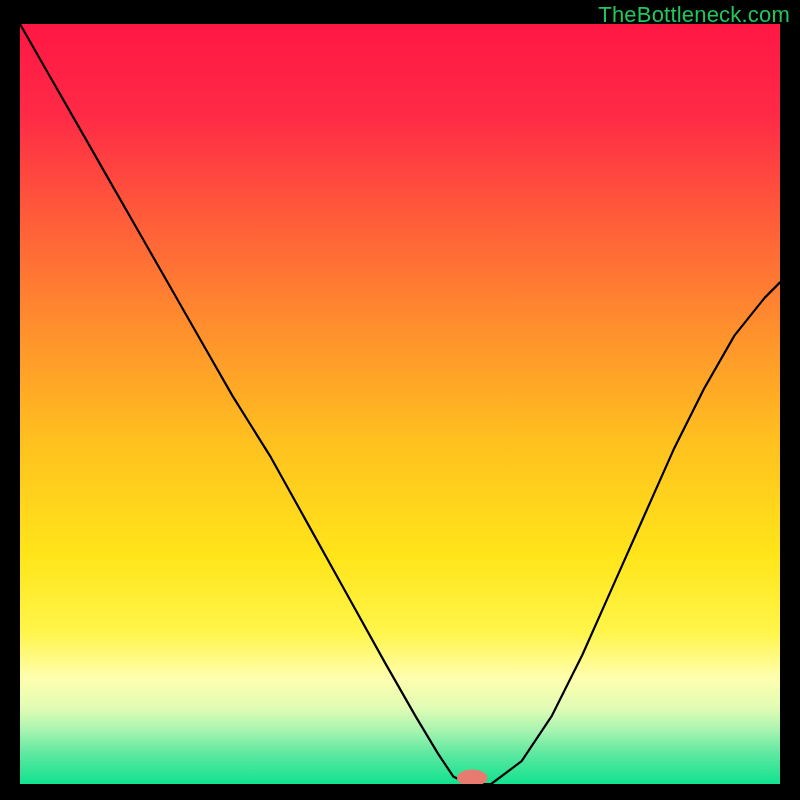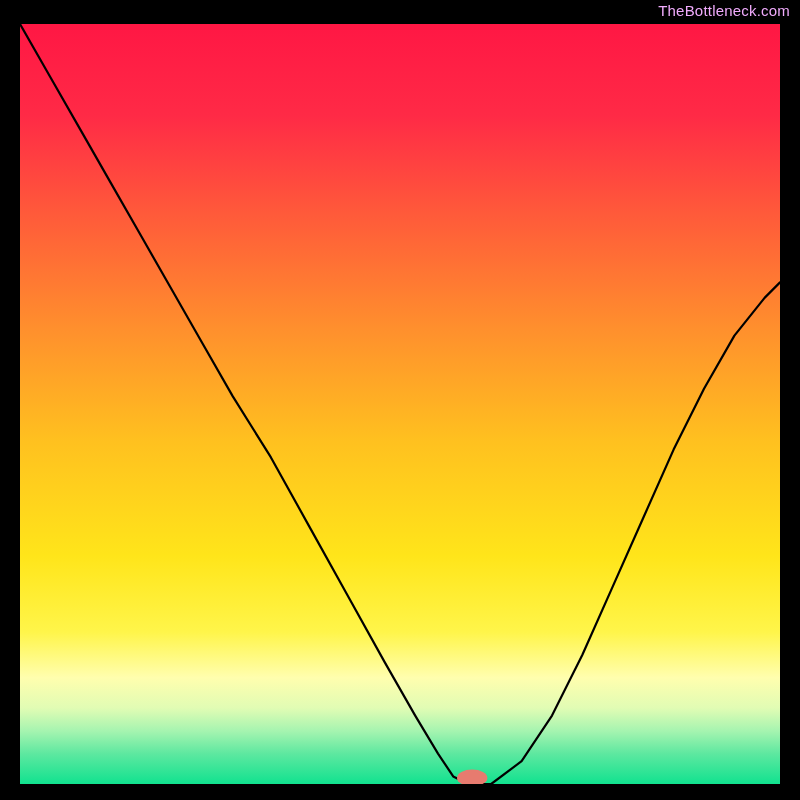--- a/index.html
+++ b/index.html
@@ -14,22 +14,22 @@
   .frame {
     position: relative;
     width: 800px;
     height: 800px;
     background: #000;
   }
   .attribution {
     position: absolute;
     top: 2px;
     right: 10px;
-    color: #f0abfc;
-    font-size: 15px;
+    color: #22c55e;
+    font-size: 22px;
     font-weight: 400;
     letter-spacing: 0.2px;
     z-index: 5;
   }
   .plot-wrap {
     position: absolute;
     left: 20px;
     top: 24px;
     width: 760px;
     height: 760px;

